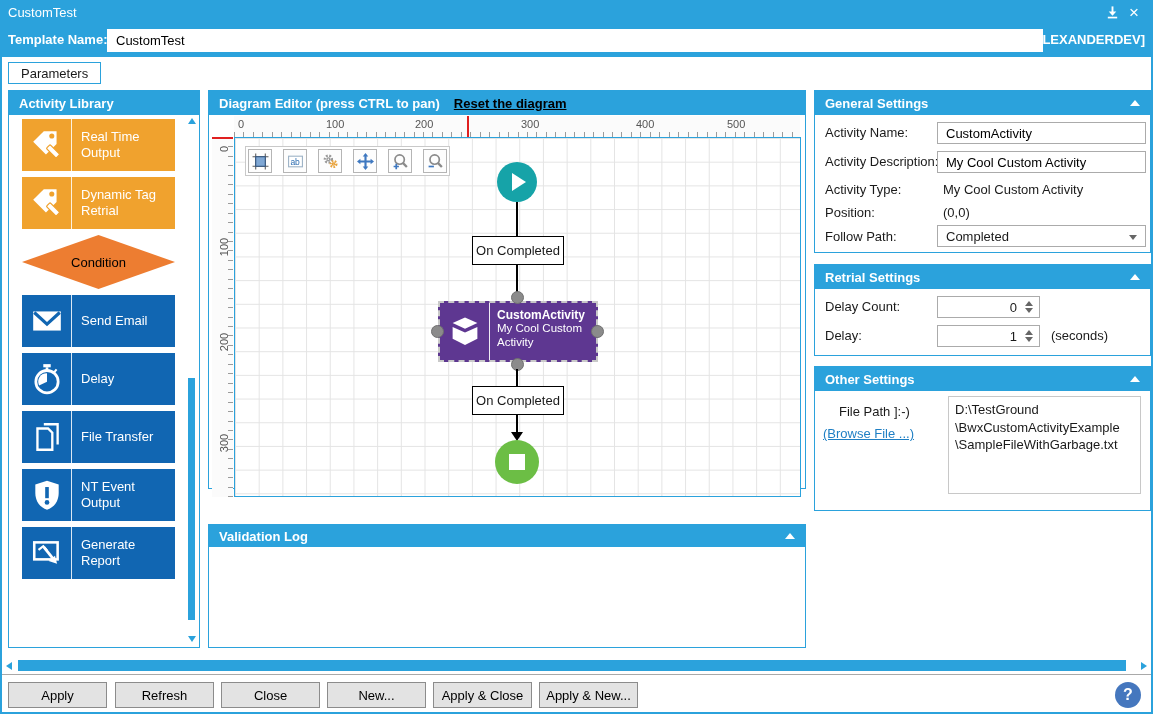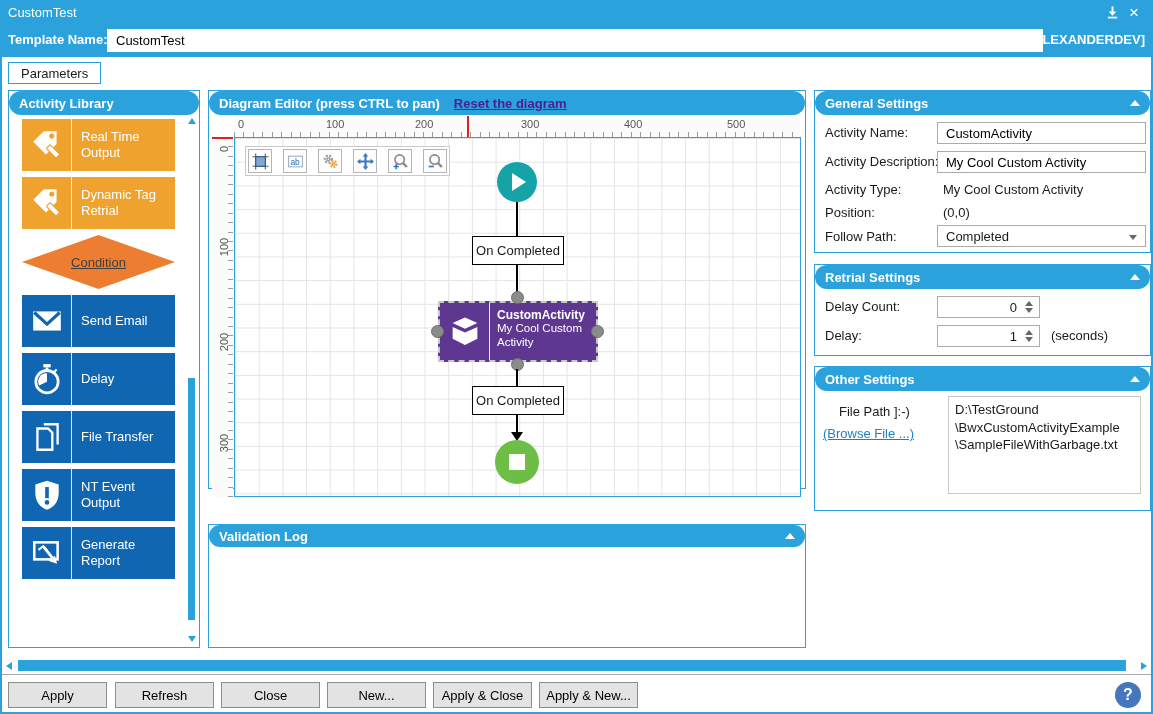--- a/index.html
+++ b/index.html
@@ -24,46 +24,46 @@
     padding:0 8px; font-family:inherit; font-size:13px; }
   .namebar .badge { position:absolute; right:8px; top:8px; font-weight:bold; }
 
   
   .tabs { position:absolute; left:8px; top:58px; height:26px; display:flex; align-items:flex-end; z-index:5; }
   .tab { border:1px solid #2BA2DC; background:#fff; padding:0 12px; height:22px; line-height:21px; cursor:pointer; }
   .tab.active { height:26px; line-height:25px; border-bottom:1px solid #fff; font-size:13px; }
 
   
   .panel { position:absolute; background:#fff; border:1px solid #2BA2DC; }
-  .panel-hd { height:24px; background:#2BA2DC; color:#fff; font-weight:bold; display:flex; align-items:center; padding:0 10px; position:relative;border-radius:12px; }
+  .panel-hd { height:24px; background:#2BA2DC; color:#fff; font-weight:bold; display:flex; align-items:center; padding:0 10px; position:relative; }
   .collapse-up { position:absolute; right:10px; top:9px; width:0; height:0;
     border-left:5px solid transparent; border-right:5px solid transparent; border-bottom:6px solid #fff; cursor:pointer; }
 
   
   .library { left:8px; top:90px; width:192px; height:558px; }
   .library-body { position:relative; height:534px; padding:4px 0 0 13px; overflow:hidden; }
   .tile { width:153px; height:52px; margin-bottom:6px; display:flex; color:#fff; cursor:grab; }
   .tile .ic { width:50px; display:flex; align-items:center; justify-content:center; border-right:1px solid rgba(255,255,255,.85); }
   .tile .tx { flex:1; display:flex; align-items:center; padding-left:9px; line-height:1.2; }
   .tile.orange { background:#F0A22E; }
   .tile.blue   { background:#1166B2; }
   .tile.purple { background:#5E3791; }
   .diamond-wrap { width:153px; height:54px; margin-bottom:6px; position:relative; cursor:grab; }
   .diamond { position:absolute; inset:0; background:#ED7D31;
-    clip-path:polygon(50% 0,100% 50%,50% 100%,0 50%); display:flex; align-items:center; justify-content:center; color:#404040;text-decoration:underline; }
+    clip-path:polygon(50% 0,100% 50%,50% 100%,0 50%); display:flex; align-items:center; justify-content:center; color:#000000; }
   .lib-scroll { position:absolute; right:1px; top:25px; bottom:3px; width:11px; }
   .lib-scroll .arr-up, .lib-scroll .arr-dn { position:absolute; left:1px; width:0; height:0; cursor:pointer;
     border-left:4px solid transparent; border-right:4px solid transparent; }
   .lib-scroll .arr-up { top:2px; border-bottom:6px solid #2BA2DC; }
   .lib-scroll .arr-dn { bottom:2px; border-top:6px solid #2BA2DC; }
   .lib-scroll .thumb { position:absolute; left:1px; width:7px; top:262px; height:242px; background:#2BA2DC; cursor:pointer; }
 
   
   .diagram { left:208px; top:90px; width:598px; height:399px; }
-  .diagram-hd-link { margin-left:14px; font-weight:bold; text-decoration:underline; color:#4c1d95; cursor:pointer; }
+  .diagram-hd-link { margin-left:14px; font-weight:bold; text-decoration:underline; color:#000000; cursor:pointer; }
   .h-ruler { position:absolute; left:25px; top:25px; width:566px; height:21px; background:#fbfbfb; }
   .h-ruler .ticks { position:absolute; left:0; right:0; bottom:0; height:5px;
     background:repeating-linear-gradient(to right,#9b9b9b 0 1px,transparent 1px 9.45px); }
   .h-ruler .num { position:absolute; top:2px; font-size:11px; color:#555; }
   .h-ruler .marker { position:absolute; left:233px; top:0; width:2px; height:21px; background:#e02020; }
   .v-ruler { position:absolute; left:3px; top:46px; width:21px; height:360px; background:#fbfbfb; }
   .v-ruler .ticks { position:absolute; top:0; bottom:0; right:0; width:5px;
     background:repeating-linear-gradient(to bottom,#9b9b9b 0 1px,transparent 1px 9.45px); }
   .v-ruler .num { position:absolute; left:1px; font-size:11px; color:#555; transform:rotate(-90deg); transform-origin:center; width:21px; text-align:center; }
   .v-ruler .marker { position:absolute; left:0; top:0; width:21px; height:2px; background:#e02020; }
@@ -258,21 +258,21 @@
   <div class="panel-hd">
     <span>Diagram Editor (press CTRL to pan)</span>
     <span class="diagram-hd-link">Reset the diagram</span>
   </div>
 
   <div class="h-ruler">
     <span class="num" style="left:4px">0</span>
     <span class="num" style="left:92px">100</span>
     <span class="num" style="left:181px">200</span>
     <span class="num" style="left:287px">300</span>
-    <span class="num" style="left:390px">400</span>
+    <span class="num" style="left:402px">400</span>
     <span class="num" style="left:493px">500</span>
     <div class="ticks"></div>
     <div class="marker"></div>
   </div>
 
   <div class="v-ruler">
     <span class="num" style="top:6px">0</span>
     <span class="num" style="top:104px">100</span>
     <span class="num" style="top:199px">200</span>
     <span class="num" style="top:300px">300</span>

